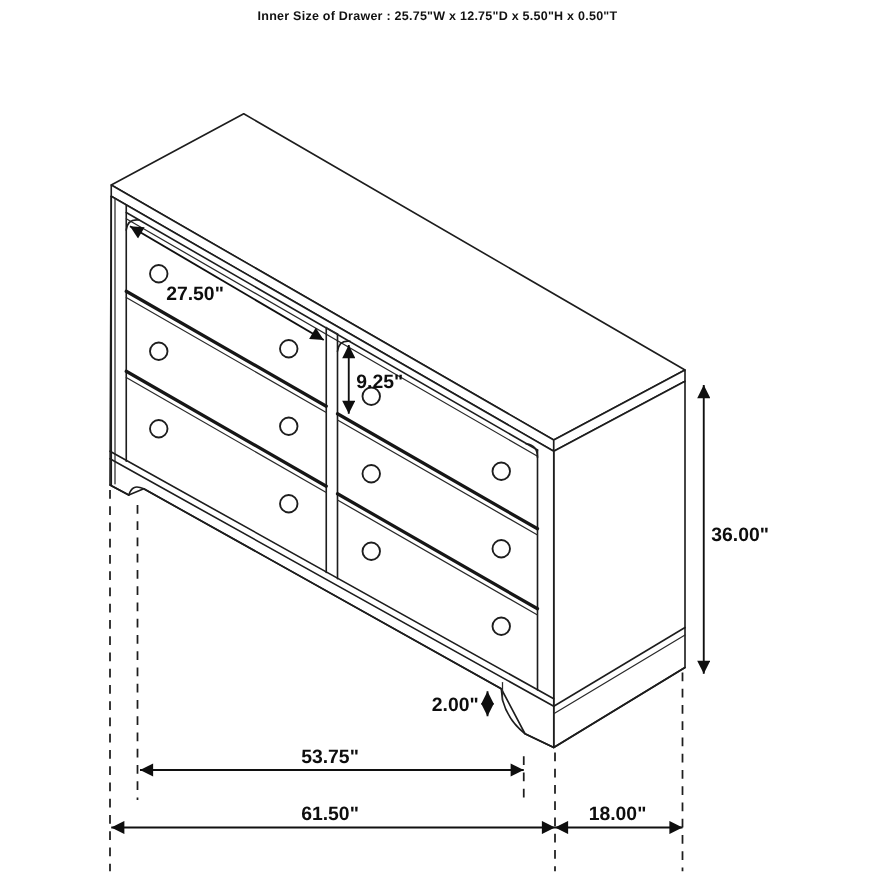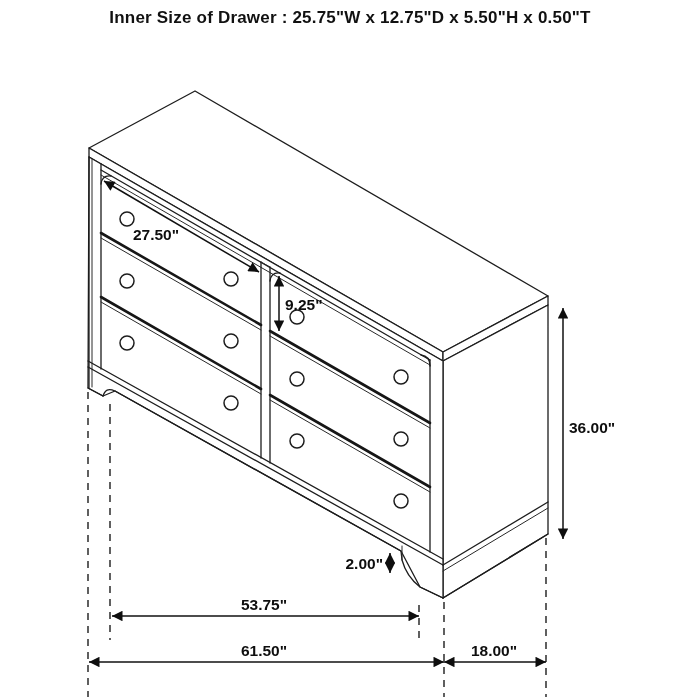--- a/index.html
+++ b/index.html
@@ -1,19 +1,19 @@
 <!DOCTYPE html>
 <html><head>
 <meta charset="utf-8">
 <style>
   html,body{margin:0;padding:0;background:#fff;}
   .stage{position:relative;width:700px;height:700px;background:#ffffff;overflow:hidden;
          font-family:"Liberation Sans",sans-serif;}
   .title{position:absolute;top:8px;left:0;width:700px;text-align:center;
-         font-size:17px;font-weight:bold;color:#111;letter-spacing:.2px;}
+         font-size:10px;font-weight:bold;color:#111;letter-spacing:.2px;}
   svg{position:absolute;top:0;left:0;}
   .face{fill:#ffffff;stroke:#1d1d1d;stroke-width:1.3;stroke-linejoin:round;}
   .ln{fill:none;stroke:#1d1d1d;stroke-width:1.3;stroke-linejoin:round;stroke-linecap:round;}
   .thick{fill:none;stroke:#161616;stroke-width:2.6;stroke-linecap:round;}
   .thin{fill:none;stroke:#2a2a2a;stroke-width:1;stroke-linecap:round;}
   .knob{fill:#ffffff;stroke:#1d1d1d;stroke-width:1.5;}
   .dash{fill:none;stroke:#1d1d1d;stroke-width:1.4;stroke-dasharray:7 6;}
   .dim{fill:none;stroke:#101010;stroke-width:1.5;}
   .dim-label{font-family:"Liberation Sans",sans-serif;font-size:15.5px;font-weight:bold;fill:#0e0e0e;}
   #ah path{fill:#0e0e0e;}

